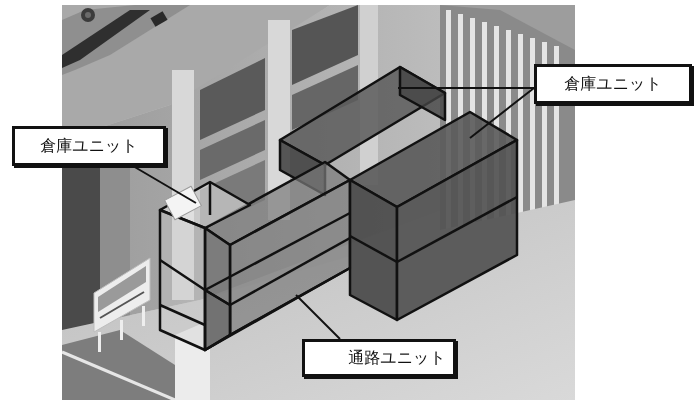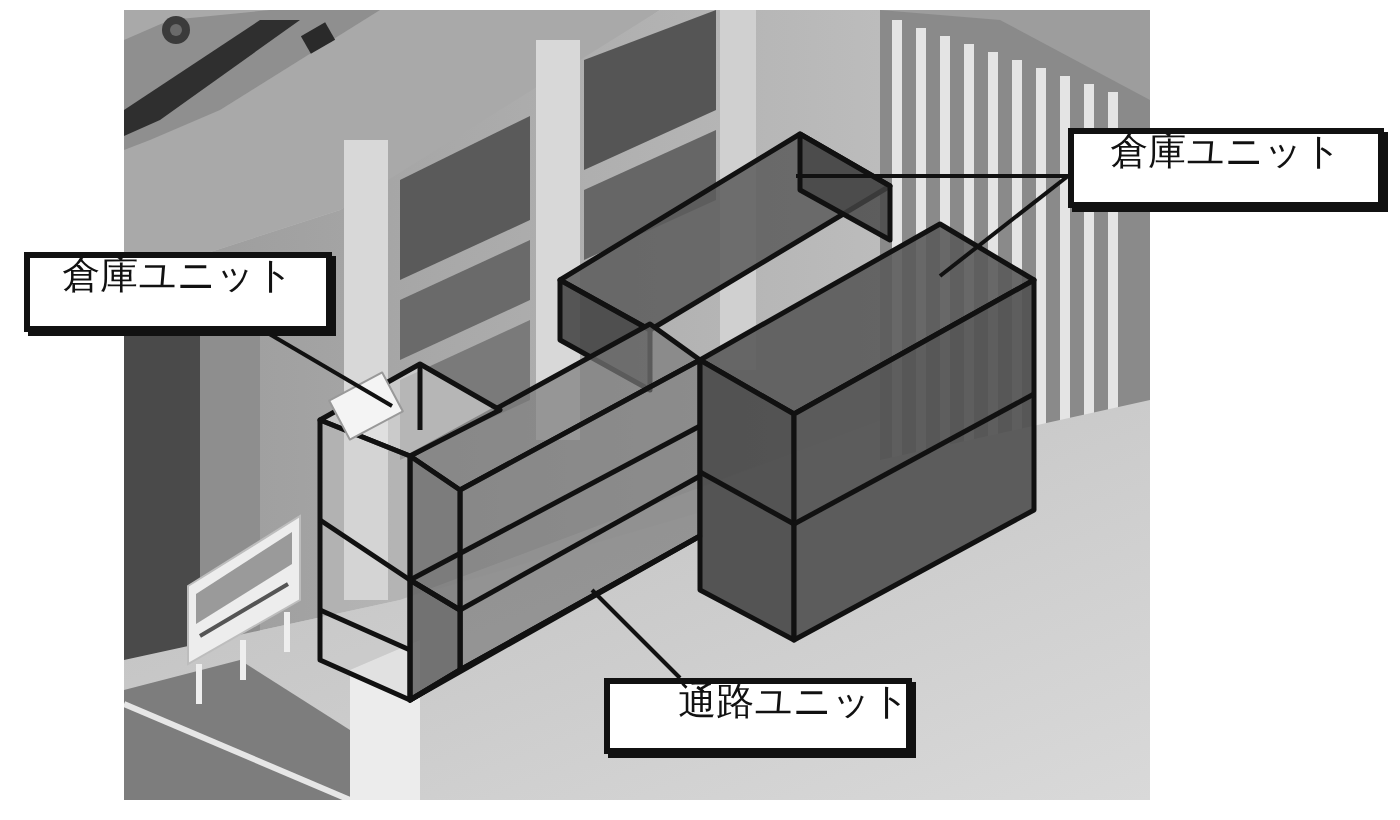--- a/index.html
+++ b/index.html
@@ -6,23 +6,23 @@
     body { width: 700px; height: 410px; position: relative; overflow: hidden;
            font-family: "DejaVu Sans", "Liberation Sans", sans-serif; }
     #stage { position: absolute; left: 0; top: 0; width: 700px; height: 410px; }
     svg { position: absolute; left: 0; top: 0; }
     .label {
       position: absolute;
       background: #ffffff;
       border: 3px solid #111111;
       box-shadow: 2px 2px 0 #111111;
       color: #111111;
-      font-size: 19px;
+      font-size: 16px;
       line-height: 1;
-      display: flex; justify-content: center;
+      display: flex; align-items: center; justify-content: center;
       white-space: nowrap;
       box-sizing: border-box;
     }
     #label-stairs { left: 12px; top: 126px; width: 154px; height: 40px; }
     #label-storage { left: 534px; top: 64px; width: 158px; height: 40px; }
     #label-corridor { left: 302px; top: 339px; width: 154px; height: 38px; padding-left: 36px; }
   </style>
 </head>
 <body>
 

